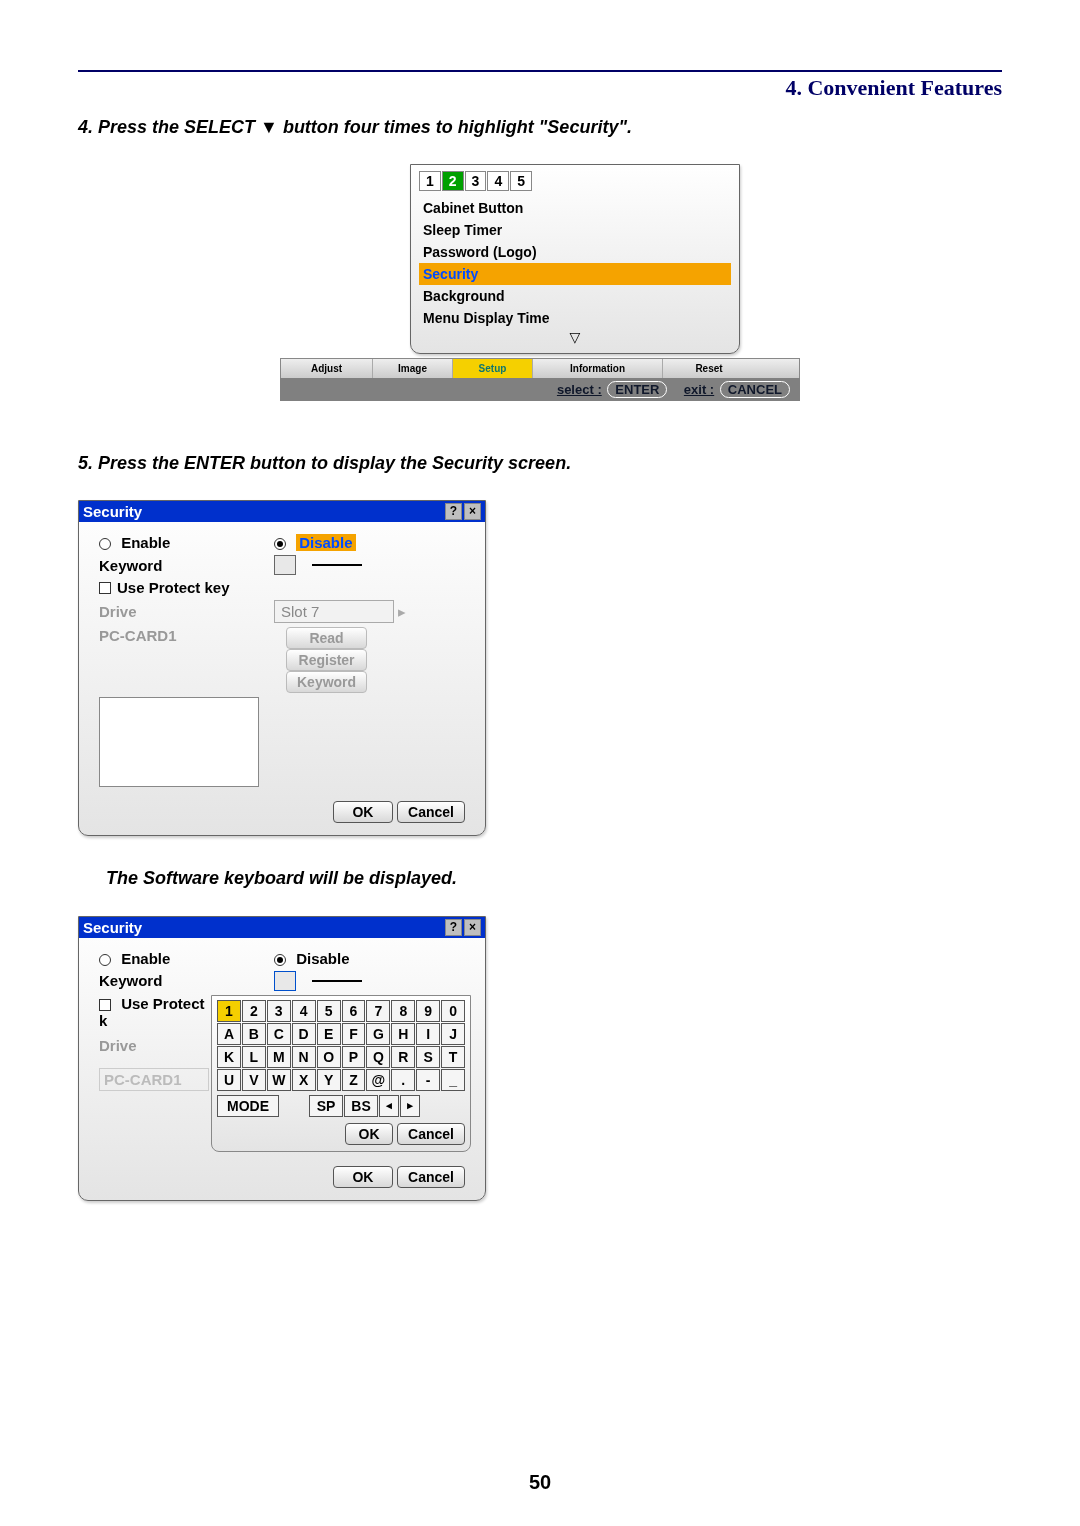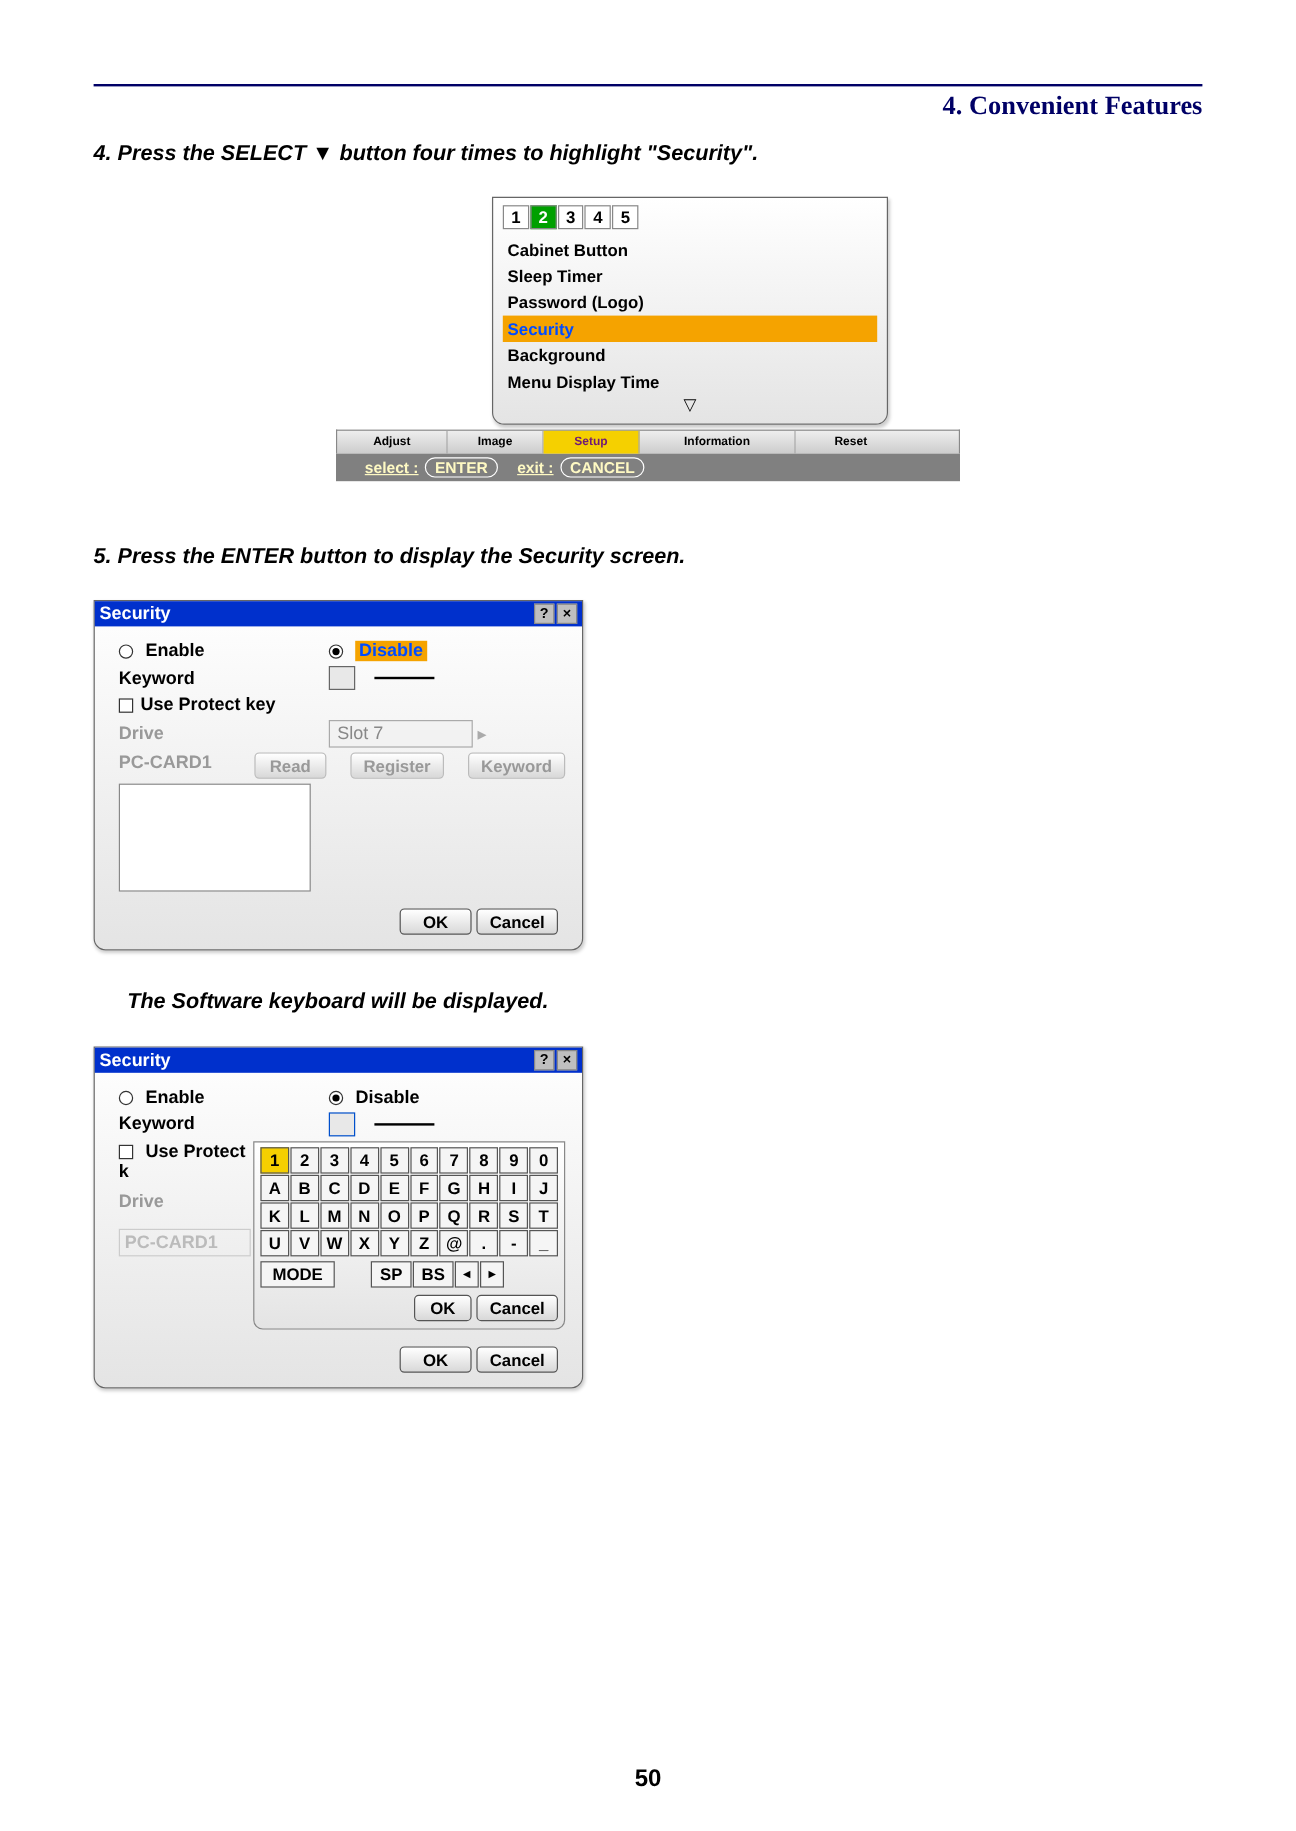--- a/index.html
+++ b/index.html
@@ -87,34 +87,34 @@
   }
   .tab {
     font-size: 10px;
     font-weight: bold;
     padding: 4px 10px;
     border-right: 1px solid #aaa;
     text-align: center;
   }
   .tab.sel {
     background: #f5d000;
-    color: #701a75;
+    color: #0f766e;
   }
   .tab-w1 { width: 92px; }
   .tab-w2 { width: 80px; }
   .tab-w3 { width: 80px; }
   .tab-w4 { width: 130px; }
   .tab-w5 { width: 92px; }
   .hint-bar {
     background: #808080;
-    color: #fef9c3;
+    color: #0f172a;
     font-size: 13px;
     font-weight: bold;
-    padding: 3px 24px;
-    text-align: left;
+    padding: 3px 8px;
+    text-align: right;
   }
   .pill {
     border: 1px solid #fff;
     border-radius: 9px;
     padding: 0 7px;
     display: inline-block;
     margin: 0 2px;
   }
   .underline-text { text-decoration: underline; }
   
@@ -190,21 +190,21 @@
     padding: 2px 6px; width: 120px; display: inline-block;
   }
   .slot-arrow { color: #aaa; margin-left: 4px; }
   .btn {
     border: 1px solid #555; border-radius: 4px;
     background: linear-gradient(#fff,#d8d8d8);
     padding: 2px 10px; font-weight: bold; font-size: 14px;
     display: inline-block; min-width: 60px; text-align: center;
   }
   .btn.muted { color: #999; border-color: #bbb; }
-  .btn-col { display: inline-flex; flex-direction: row; gap: 20px; margin-left: 12px; }
+  .btn-col { display: inline-flex; flex-direction: column; gap: 0; margin-left: 12px; }
   .list-box {
     border: 1px solid #888; background: #fff;
     width: 160px; height: 90px;
   }
   .dlg-footer {
     text-align: right; padding-top: 10px; padding-right: 6px;
   }
   
   .kbd {
     margin-left: 0;

